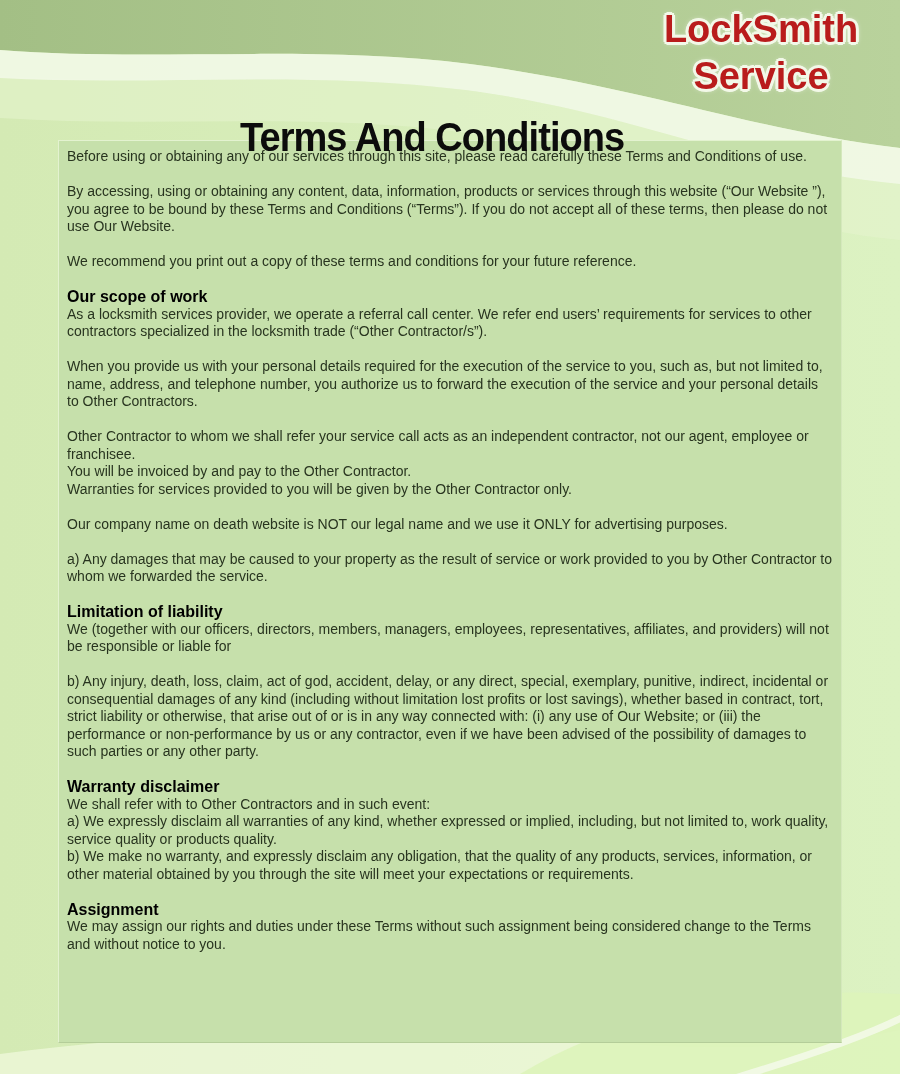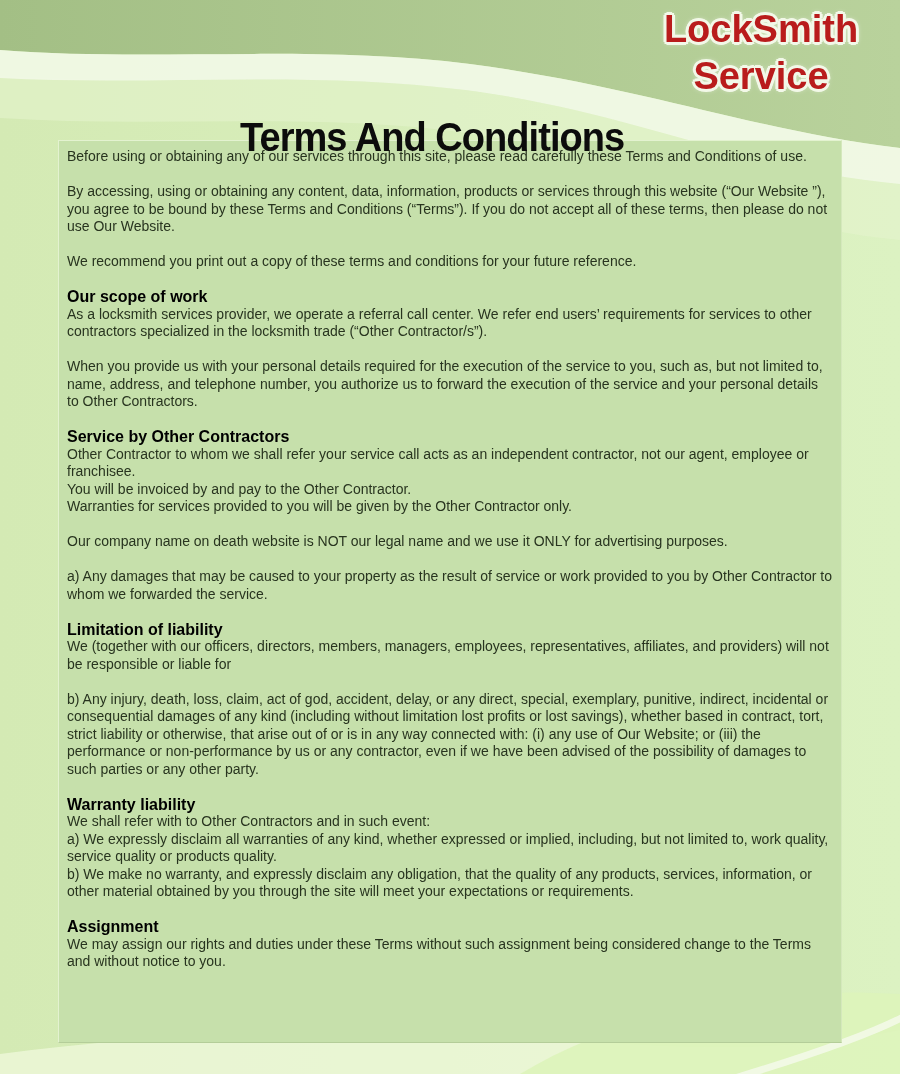--- a/index.html
+++ b/index.html
@@ -141,21 +141,20 @@
   <section class="block">
     <h2>Our scope of work</h2>
     <p>As a locksmith services provider, we operate a referral call center. We refer end users’ requirements for services to other contractors specialized in the locksmith trade (“Other Contractor/s”).</p>
   </section>
 
   <section class="block">
     <p>When you provide us with your personal details required for the execution of the service to you, such as, but not limited to, name, address, and telephone number, you authorize us to forward the execution of the service and your personal details to Other Contractors.</p>
   </section>
 
   <section class="block">
-    <h2>Service by Other Contractors</h2>
     <p>Other Contractor to whom we shall refer your service call acts as an independent contractor, not our agent, employee or franchisee.</p>
     <p>You will be invoiced by and pay to the Other Contractor.</p>
     <p>Warranties for services provided to you will be given by the Other Contractor only.</p>
   </section>
 
   <section class="block">
     <p>Our company name on death website is NOT our legal name and we use it ONLY for advertising purposes.</p>
   </section>
 
   <section class="block">
@@ -165,21 +164,21 @@
   <section class="block">
     <h2>Limitation of liability</h2>
     <p>We (together with our officers, directors, members, managers, employees, representatives, affiliates, and providers) will not be responsible or liable for</p>
   </section>
 
   <section class="block">
     <p>b) Any injury, death, loss, claim, act of god, accident, delay, or any direct, special, exemplary, punitive, indirect, incidental or consequential damages of any kind (including without limitation lost profits or lost savings), whether based in contract, tort, strict liability or otherwise, that arise out of or is in any way connected with: (i) any use of Our Website; or (iii) the performance or non-performance by us or any contractor, even if we have been advised of the possibility of damages to such parties or any other party.</p>
   </section>
 
   <section class="block">
-    <h2>Warranty liability</h2>
+    <h2>Warranty disclaimer</h2>
     <p>We shall refer with to Other Contractors and in such event:</p>
     <p>a) We expressly disclaim all warranties of any kind, whether expressed or implied, including, but not limited to, work quality, service quality or products quality.</p>
     <p>b) We make no warranty, and expressly disclaim any obligation, that the quality of any products, services, information, or other material obtained by you through the site will meet your expectations or requirements.</p>
   </section>
 
   <section class="block">
     <h2>Assignment</h2>
     <p>We may assign our rights and duties under these Terms without such assignment being considered change to the Terms and without notice to you.</p>
   </section>
 

